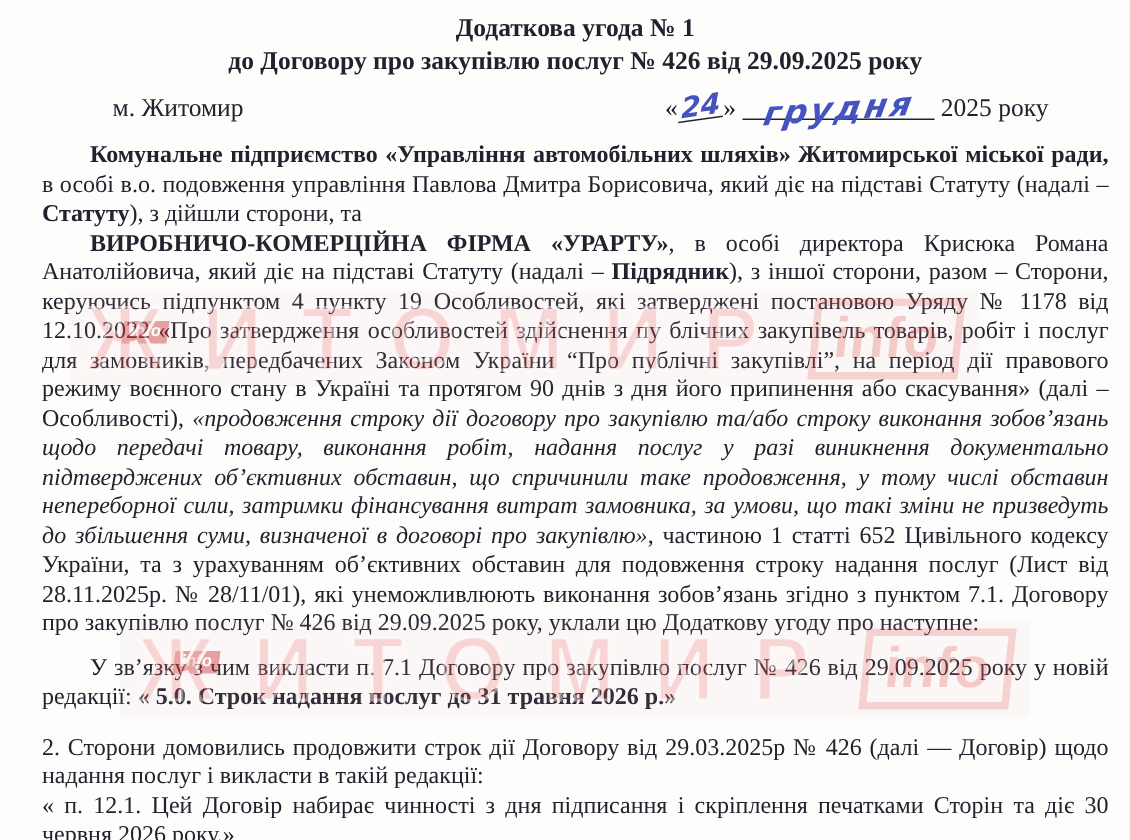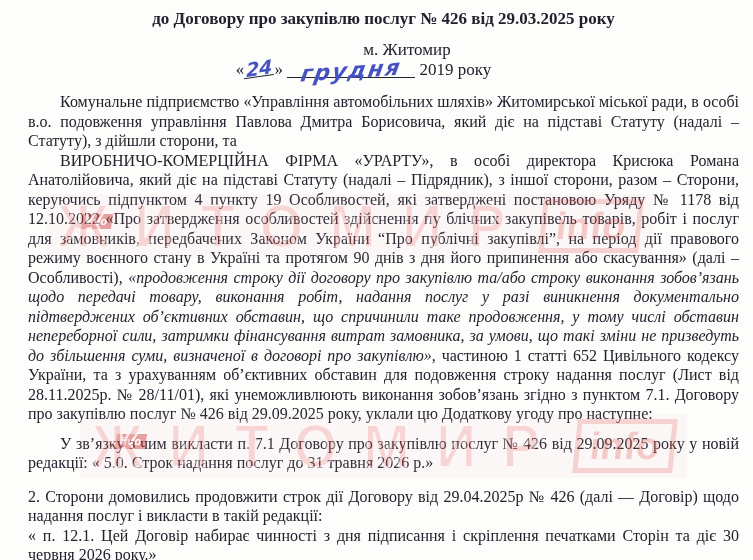--- a/index.html
+++ b/index.html
@@ -7,21 +7,21 @@
     position:relative;
     width:753px;height:560px;
     background:#fdfdfc;
     overflow:hidden;
     font-family:"Liberation Serif", serif;
     color:#22222e;
     box-sizing:border-box;
     padding:8px 14px 0 28px;
   }
   .titles{text-align:center;font-weight:bold;font-size:17px;line-height:22px;margin-bottom:10px;}
-  .meta-row{display:flex;justify-content:space-between;align-items:center;font-size:17px;margin:4px 0 12px 0;flex-direction:column;}
+  .meta-row{display:flex;justify-content:space-between;align-items:center;font-size:17px;margin:4px 0 12px 0;}
   .city{margin-left:47px;}
   .date-line{margin-right:40px;white-space:nowrap;}
   .hand{
     font-family:"DejaVu Sans", sans-serif;
     font-style:italic;
     color:#4553c0;
     display:inline-block;
   }
   .hand-day{
     font-size:19px;font-weight:bold;
@@ -36,21 +36,21 @@
   .hand-month{
     font-size:22px;font-weight:bold;
     transform:rotate(-4deg) skewX(-14deg);
     letter-spacing:2px;position:relative;top:3px;
   }
   .body-text{font-size:16px;line-height:19.5px;text-align:justify;}
   p{margin:0;}
   .indent{text-indent:32px;}
   .gap-sm{height:10px;}
   .gap-md{height:14px;}
-  b.seg{font-weight:normal;}
+  b.seg{font-weight:bold;}
   i.seg{font-style:italic;}
   
   .watermark{
     position:absolute;display:flex;align-items:center;gap:10px;
     pointer-events:none;opacity:.55;z-index:5;
   }
   .wm1{left:58px;top:198px;}
   .wm2{left:92px;top:418px;}
   .wm-band{position:absolute;inset:-4px -12px;background:rgba(242,180,180,.14);}
   .wm-badge{
@@ -73,48 +73,49 @@
     border:5px solid rgba(225,92,92,.45);
     padding:3px 10px;transform:skew(-6deg);
   }
 </style>
 </head>
 <body>
 
 <div class="page">
 
   <div class="titles">
-    <div>до Договору про закупівлю послуг № 426 від 29.03.2025  року</div>
+    <div>Додаткова угода № 1</div>
+    <div>до Договору про закупівлю послуг № 426 від 29.09.2025  року</div>
   </div>
 
   <div class="meta-row">
     <span class="city">м. Житомир</span>
     <span class="date-line"><span>«</span><span class="hand hand-day">24</span><span>»</span>
       <span class="blank-month"><span class="hand hand-month">грудня</span></span>
-      <span>2019 року</span>
+      <span>2025 року</span>
     </span>
   </div>
 
   <div class="body-text">
     <p class="indent"><b class="seg">Комунальне підприємство «Управління автомобільних шляхів» Житомирської міської ради,</b><span> в особі в.о. подовження управління Павлова Дмитра Борисовича, який діє на підставі Статуту (надалі – </span><b class="seg">Статуту</b><span>), з дійшли сторони, та</span>
     </p>
     <p class="indent"><b class="seg">ВИРОБНИЧО-КОМЕРЦІЙНА ФІРМА «УРАРТУ»</b><span>, в особі директора Крисюка Романа Анатолійовича, який діє на підставі Статуту (надалі – </span><b class="seg">Підрядник</b><span>), з іншої сторони, разом – Сторони, керуючись підпунктом 4 пункту 19 Особливостей, які затверджені постановою Уряду № 1178 від 12.10.2022 «Про затвердження особливостей здійснення пу блічних закупівель товарів, робіт і послуг для замовників, передбачених Законом України “Про публічні закупівлі”, на період дії правового режиму воєнного стану в Україні та протягом 90 днів з дня його припинення або скасування» (далі – Особливості), </span><i class="seg">«продовження строку дії договору про закупівлю та/або строку виконання зобов’язань щодо передачі товару, виконання робіт, надання послуг у разі виникнення документально підтверджених об’єктивних обставин, що спричинили таке продовження, у тому числі обставин непереборної сили, затримки фінансування витрат замовника, за умови, що такі зміни не призведуть до збільшення суми, визначеної в договорі про закупівлю»</i><span>, частиною 1 статті 652 Цивільного кодексу України,  та з урахуванням  об’єктивних обставин для подовження строку надання послуг (Лист від 28.11.2025р. № 28/11/01), які унеможливлюють виконання зобов’язань згідно з пунктом 7.1. Договору про закупівлю послуг № 426 від 29.09.2025  року,  уклали цю Додаткову угоду про наступне:</span>
     </p>
 
     <div class="gap-sm"></div>
 
     <div>
       <p class="indent"><span>У зв’язку з чим викласти п. 7.1 Договору про закупівлю послуг № 426 від 29.09.2025 року у новій редакції:  </span><b class="seg">« 5.0. Строк надання послуг  до 31 травня  2026 р.»</b>
       </p>
     </div>
 
     <div class="gap-md"></div>
 
     <div>
-      <p>2.   Сторони домовились продовжити строк дії Договору від 29.04.2025р № 426 (далі — Договір) щодо надання послуг і викласти в такій редакції:</p>
+      <p>2.   Сторони домовились продовжити строк дії Договору від 29.03.2025р № 426 (далі — Договір) щодо надання послуг і викласти в такій редакції:</p>
       <p>« п. 12.1. Цей Договір набирає чинності з дня підписання і скріплення печатками Сторін та діє 30 червня 2026 року.»</p>
     </div>
   </div>
 
   <div class="watermark wm1">
     <span class="wm-band"></span>
     <span class="wm-badge">info</span>
     <span class="wm-text">ЖИТОМИР</span>
     <span class="wm-suffix">info</span>
   </div>

